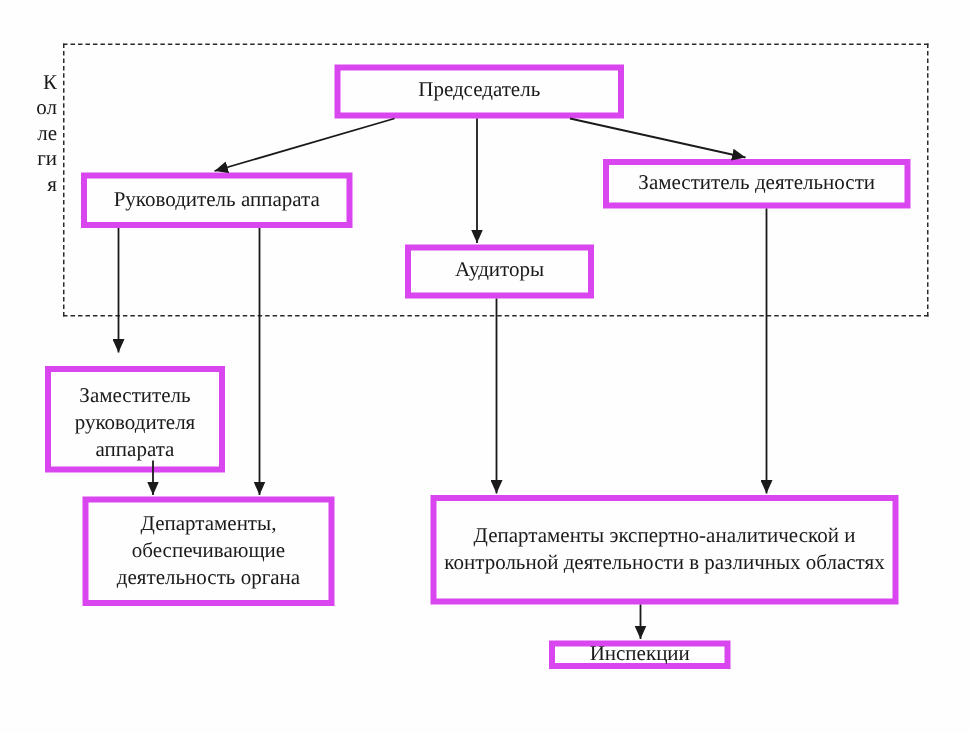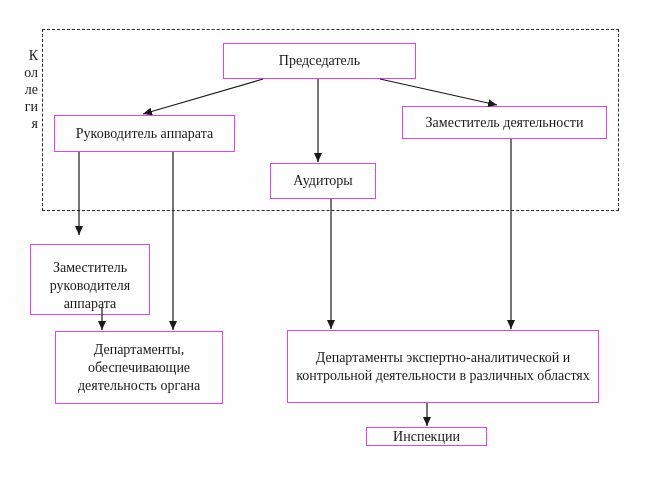--- a/index.html
+++ b/index.html
@@ -37,34 +37,34 @@
     width: 15px;
     font-size: 14px;
     line-height: 17px;
     text-align: right;
     word-break: break-all;
     z-index: 1;
   }
   .node {
     position: absolute;
     box-sizing: border-box;
-    border: 1px solid #d946ef;
+    border: 4px solid #d946ef;
     background: #fefefe;
     display: flex;
     align-items: center;
     justify-content: center;
     text-align: center;
     font-size: 14px;
     line-height: 18px;
     padding: 1px 4px;
     z-index: 1;
   }
   .node-chairman            { left: 223px; top: 43px;  width: 193px; height: 36px; }
   .node-head-of-staff       { left: 54px;  top: 115px; width: 181px; height: 37px; }
-  .node-auditors            { left: 270px; top: 163px; width: 106px; height: 36px; }
+  .node-auditors            { left: 270px; top: 163px; width: 126px; height: 36px; }
   .node-deputy-chairman     { left: 402px; top: 106px; width: 205px; height: 33px; }
   .node-deputy-head-of-staff{ left: 30px;  top: 244px; width: 120px; height: 71px; align-items: flex-end; }
   .node-support-departments { left: 55px;  top: 331px; width: 168px; height: 73px; }
   .node-expert-departments  { left: 271px; top: 330px; width: 312px; height: 73px; margin-left: 16px; }
   .node-inspections         { left: 366px; top: 427px; width: 121px; height: 19px; }
 </style>
 </head>
 <body>
 
 <div class="canvas">

